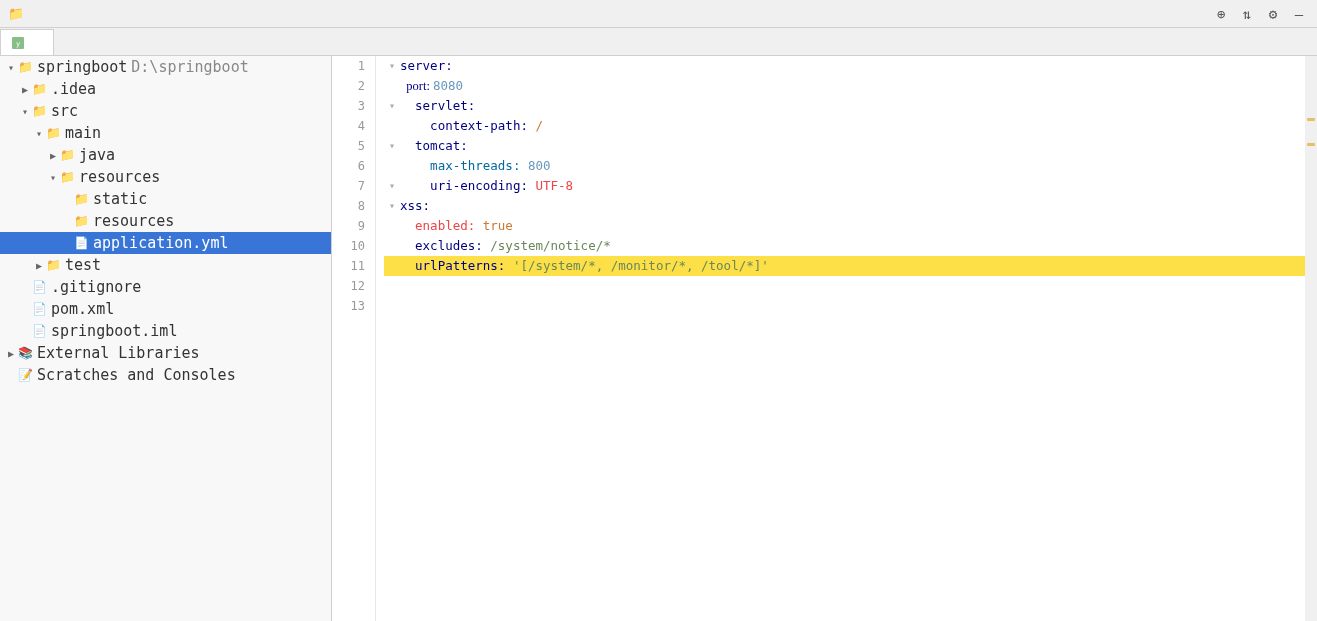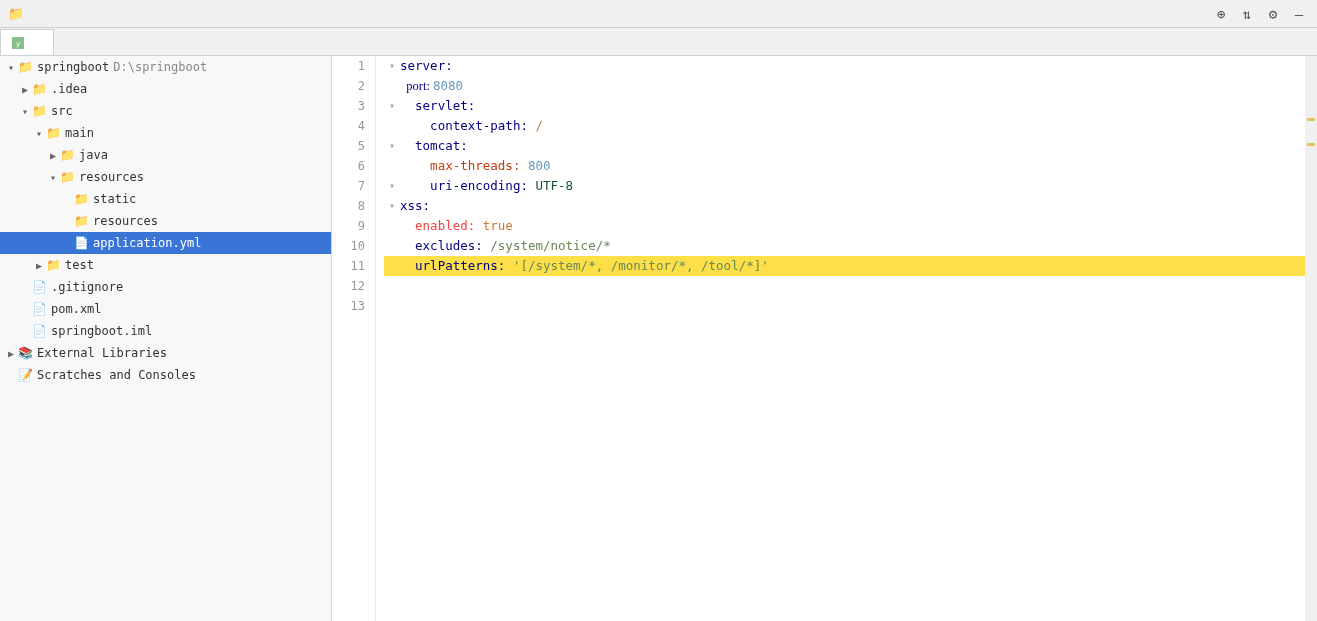--- a/index.html
+++ b/index.html
@@ -119,21 +119,21 @@
       width: 16px;
       min-width: 16px;
       height: 16px;
       display: inline-flex;
       align-items: center;
       justify-content: center;
       margin-right: 3px;
       font-size: 12px;
     }
     .tree-label {
-      font-size: 12px;
+      font-size: 15px;
       color: #333;
     }
     .tree-label.path-label {
       color: #888;
       margin-left: 4px;
     }
 
     
     .editor-area {
       flex: 1;
@@ -333,22 +333,22 @@
         <div class="line-number">12</div>
         <div class="line-number">13</div>
       </div>
 
     <div class="editor-content">
     <div class="code-line"><span class="fold-gutter">▾</span><span style="color: rgb(0, 0, 128);">server:</span></div>
         <div class="code-line"><span class="fold-gutter"></span><span style="color: rgb(0, 0, 128); font-family: Liberation Serif, serif;">  port: </span><span style="color: rgb(104, 151, 187); text-align: right;">8080</span></div>
         <div class="code-line"><span class="fold-gutter">▾</span><span style="color: rgb(0, 0, 128);">  servlet:</span></div>
         <div class="code-line"><span class="fold-gutter"></span><span style="color: rgb(0, 0, 128);">    context-path: </span><span style="color: rgb(204, 120, 50);">/</span></div>
         <div class="code-line"><span class="fold-gutter">▾</span><span style="color: rgb(0, 0, 128);">  tomcat:</span></div>
-        <div class="code-line"><span class="fold-gutter"></span><span style="color: #c2410c;">    max-threads: </span><span style="color: rgb(104, 151, 187);">800</span></div>
-        <div class="code-line"><span class="fold-gutter">▾</span><span style="color: rgb(0, 0, 128);">    uri-encoding: </span><span style="color: #14532d;">UTF-8</span></div>
+        <div class="code-line"><span class="fold-gutter"></span><span style="color: #0369a1;">    max-threads: </span><span style="color: rgb(104, 151, 187);">800</span></div>
+        <div class="code-line"><span class="fold-gutter">▾</span><span style="color: rgb(0, 0, 128);">    uri-encoding: </span><span style="color: #ef4444;">UTF-8</span></div>
         <div class="code-line"><span class="fold-gutter">▾</span><span style="color: rgb(0, 0, 128);">xss:</span></div>
         <div class="code-line"><span class="fold-gutter"></span><span style="color: #ef4444; text-align: right;">  enabled: </span><span style="color: rgb(204, 120, 50);">true</span></div>
         <div class="code-line"><span class="fold-gutter"></span><span style="color: rgb(0, 0, 128);">  excludes: </span><span style="color: rgb(106, 135, 89);">/system/notice/*</span></div>
         <div class="code-line highlighted"><span class="fold-gutter"></span><span style="color: rgb(0, 0, 128);">  urlPatterns: </span><span style="color: rgb(106, 135, 89);">'[/system/*, /monitor/*, /tool/*]'</span></div>
         <div class="code-line"><span class="fold-gutter"></span></div>
       </div>
 
     <div class="right-gutter">
       <div class="gutter-mark" style="margin-top:60px;"></div>
       <div class="gutter-mark" style="margin-top:20px;"></div>

